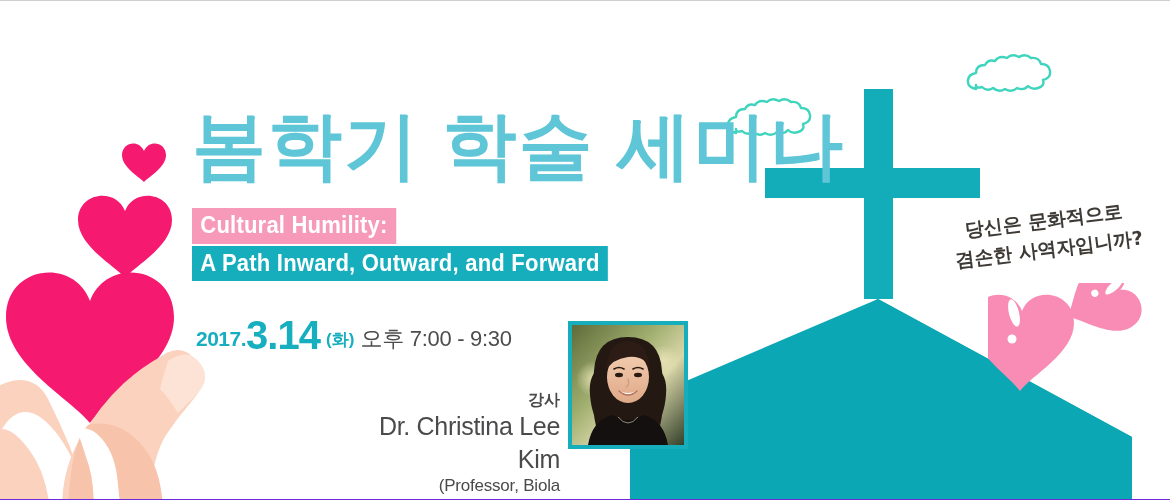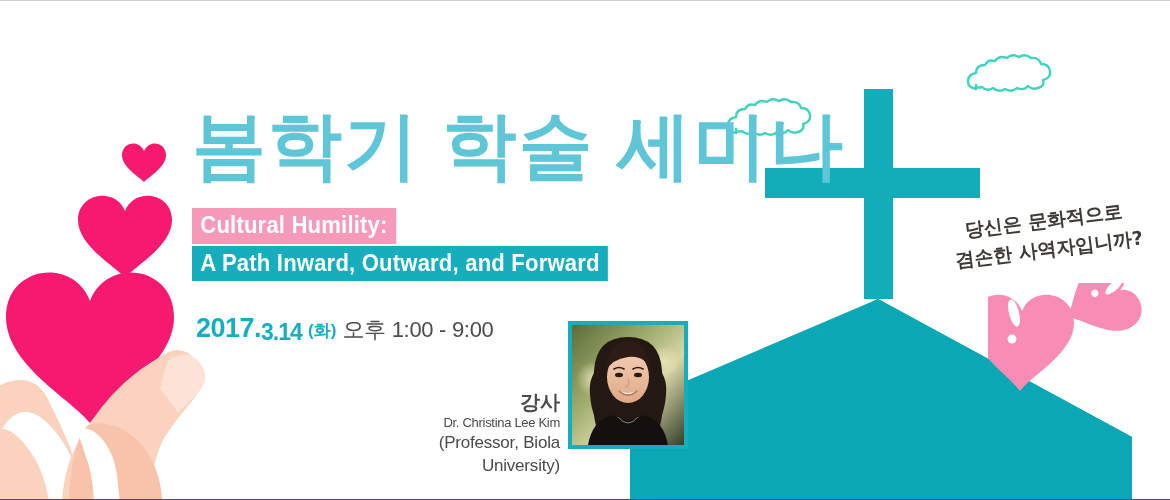--- a/index.html
+++ b/index.html
@@ -56,32 +56,32 @@
   }
   .sub-line-1{background:#f79ab9;}
   .sub-line-2{background:#16aebc;margin-top:2px;}
 
   .datebar{
     position:absolute;left:196px;top:312px;
     white-space:nowrap;
     color:#58585a;
     font-size:22px;
   }
-  .d-year{color:#17aec0;font-size:27px;font-weight:700;letter-spacing:-.5px;}
-  .d-big{color:#17aec0;font-size:23px;font-weight:700;letter-spacing:-1px;vertical-align:-3px;text-align:right;}
+  .d-year{color:#17aec0;font-size:21px;font-weight:700;letter-spacing:-.5px;}
+  .d-big{color:#17aec0;font-size:40px;font-weight:700;letter-spacing:-1px;vertical-align:-3px;text-align:right;}
   .d-day{color:#17aec0;font-size:17px;font-weight:700;vertical-align:1px;}
   .d-rest{color:#4c4c4e;font-size:22px;font-weight:400;letter-spacing:-.3px;}
 
   
   .speaker{
     position:absolute;left:360px;top:389px;width:200px;
     text-align:right;color:#4a4a4c;
   }
-  .sp-role{font-size:20px;font-weight:700;line-height:1.25;}
-  .sp-name{font-size:13px;line-height:1.3;letter-spacing:-.3px;}
+  .sp-role{font-size:16px;font-weight:700;line-height:1.25;}
+  .sp-name{font-size:25px;line-height:1.3;letter-spacing:-.3px;}
   .sp-aff{font-size:17px;line-height:1.35;letter-spacing:-.2px;}
 
   
   .portrait{
     position:absolute;left:568px;top:320px;width:120px;height:128px;
     border:4px solid #16aebc;
     box-sizing:border-box;
     overflow:hidden;
     background:#2b2f22;
   }
@@ -158,21 +158,21 @@
   </svg>
 
   <div class="title">봄학기 학술 세미나</div>
 
   <div class="subtitle">
     <div class="sub-line sub-line-1">Cultural Humility:</div>
     <div class="sub-line sub-line-2">A Path Inward, Outward, and Forward</div>
   </div>
 
   <div class="datebar">
-    <span class="d-year">2017.</span><span class="d-big">3.14</span> <span class="d-day">(화)</span> <span class="d-rest">오후 1:00 - 9:00</span>
+    <span class="d-year">2017.</span><span class="d-big">3.14</span> <span class="d-day">(화)</span> <span class="d-rest">오후 7:00 - 9:30</span>
   </div>
 
   <div class="speaker">
     <div class="sp-role">강사</div>
     <div class="sp-name">Dr. Christina Lee Kim</div>
     <div class="sp-aff">(Professor, Biola University)</div>
   </div>
 
   <div class="portrait">
     <svg class="portrait-inner" viewBox="0 0 112 120" preserveAspectRatio="xMidYMid slice" aria-hidden="true">

